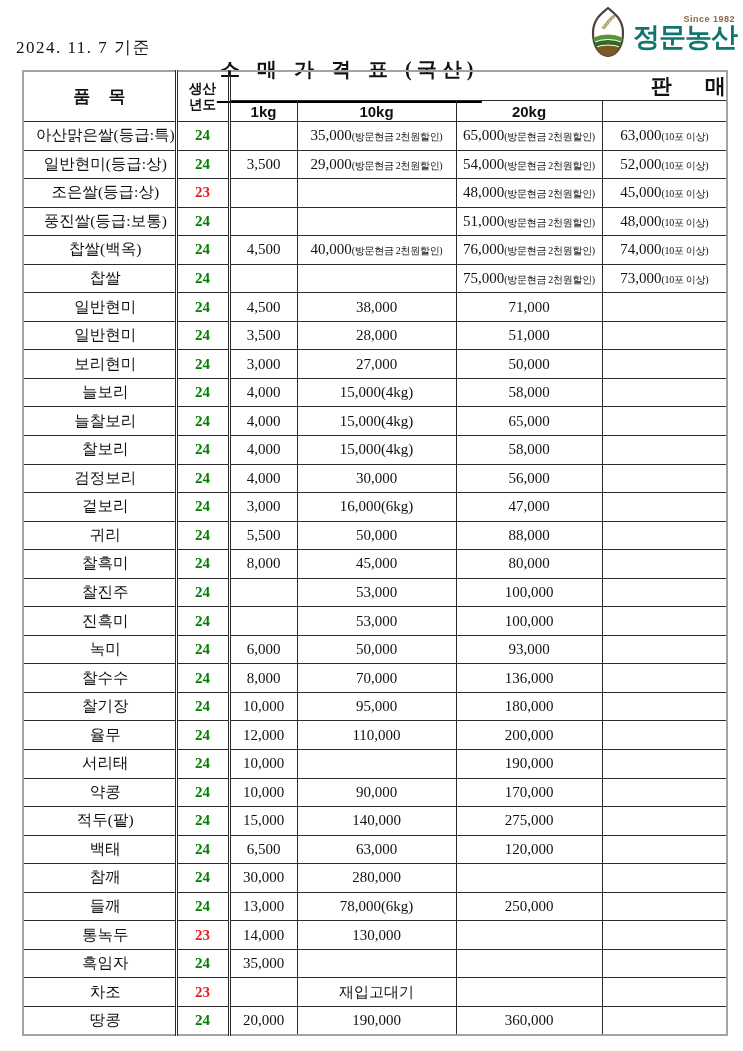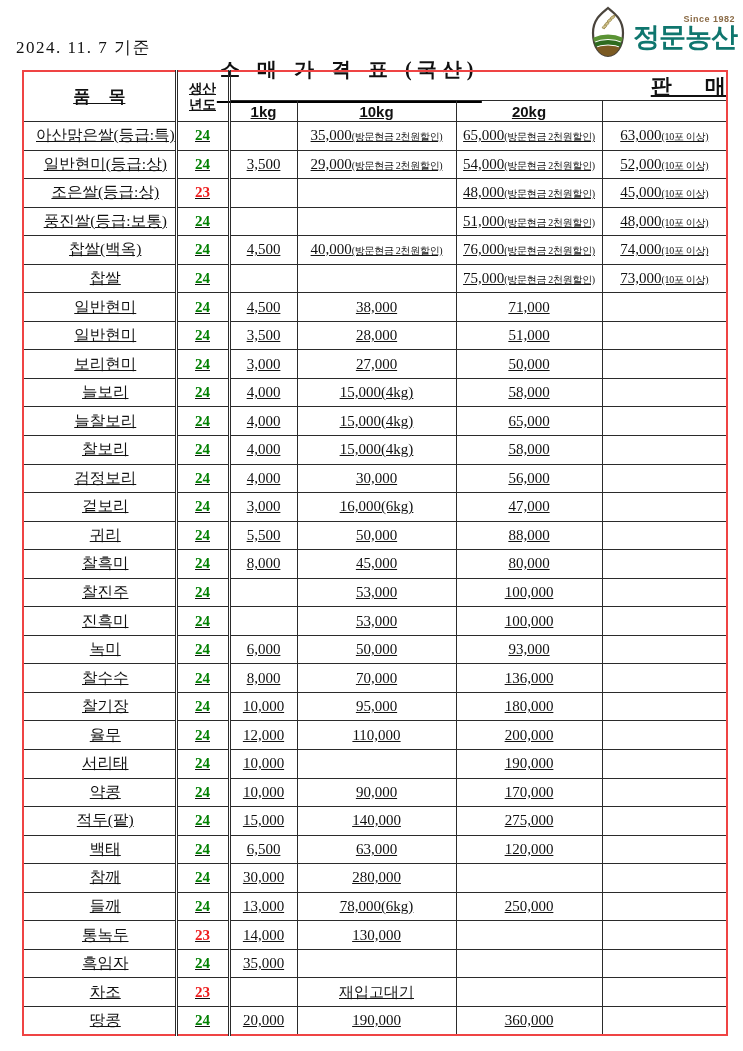--- a/index.html
+++ b/index.html
@@ -25,22 +25,21 @@
     display:flex; align-items:center; gap:3px;
   }
   .logo-text-block { display:flex; flex-direction:column; align-items:flex-end; }
   .logo-since { font-family:"Liberation Sans","DejaVu Sans",sans-serif;
     font-size:9px; font-weight:bold; color:#8a6a45; letter-spacing:.5px; margin-bottom:0; padding-right:2px;}
   .logo-name { font-family:"Liberation Sans","DejaVu Sans",sans-serif;
     font-size:27px; font-weight:900; color:#0f766e; letter-spacing:-1px; line-height:1; }
   table.price-table {
     position:absolute; top:70px; left:22px; width:704px;
     border-collapse:collapse; table-layout:fixed;
-    border:2px solid #ef4444;
-    text-decoration:underline;
+    border:2px solid #a3a3a3;
   }
   th, td {
     border:1px solid #2b2b2b; text-align:center; vertical-align:middle;
     white-space:nowrap; overflow:hidden;
   }
   thead th { font-weight:bold; }
   th.h-item  { font-size:17px; word-spacing:14px; border-right:3px double #2b2b2b; }
   th.h-year  { font-size:13.5px; line-height:1.15; border-right:3px double #2b2b2b; }
   th.h-sale  { font-size:21px; word-spacing:28px; height:26px;text-align:right; }
   thead tr.sub th { font-size:15px; height:21px;

